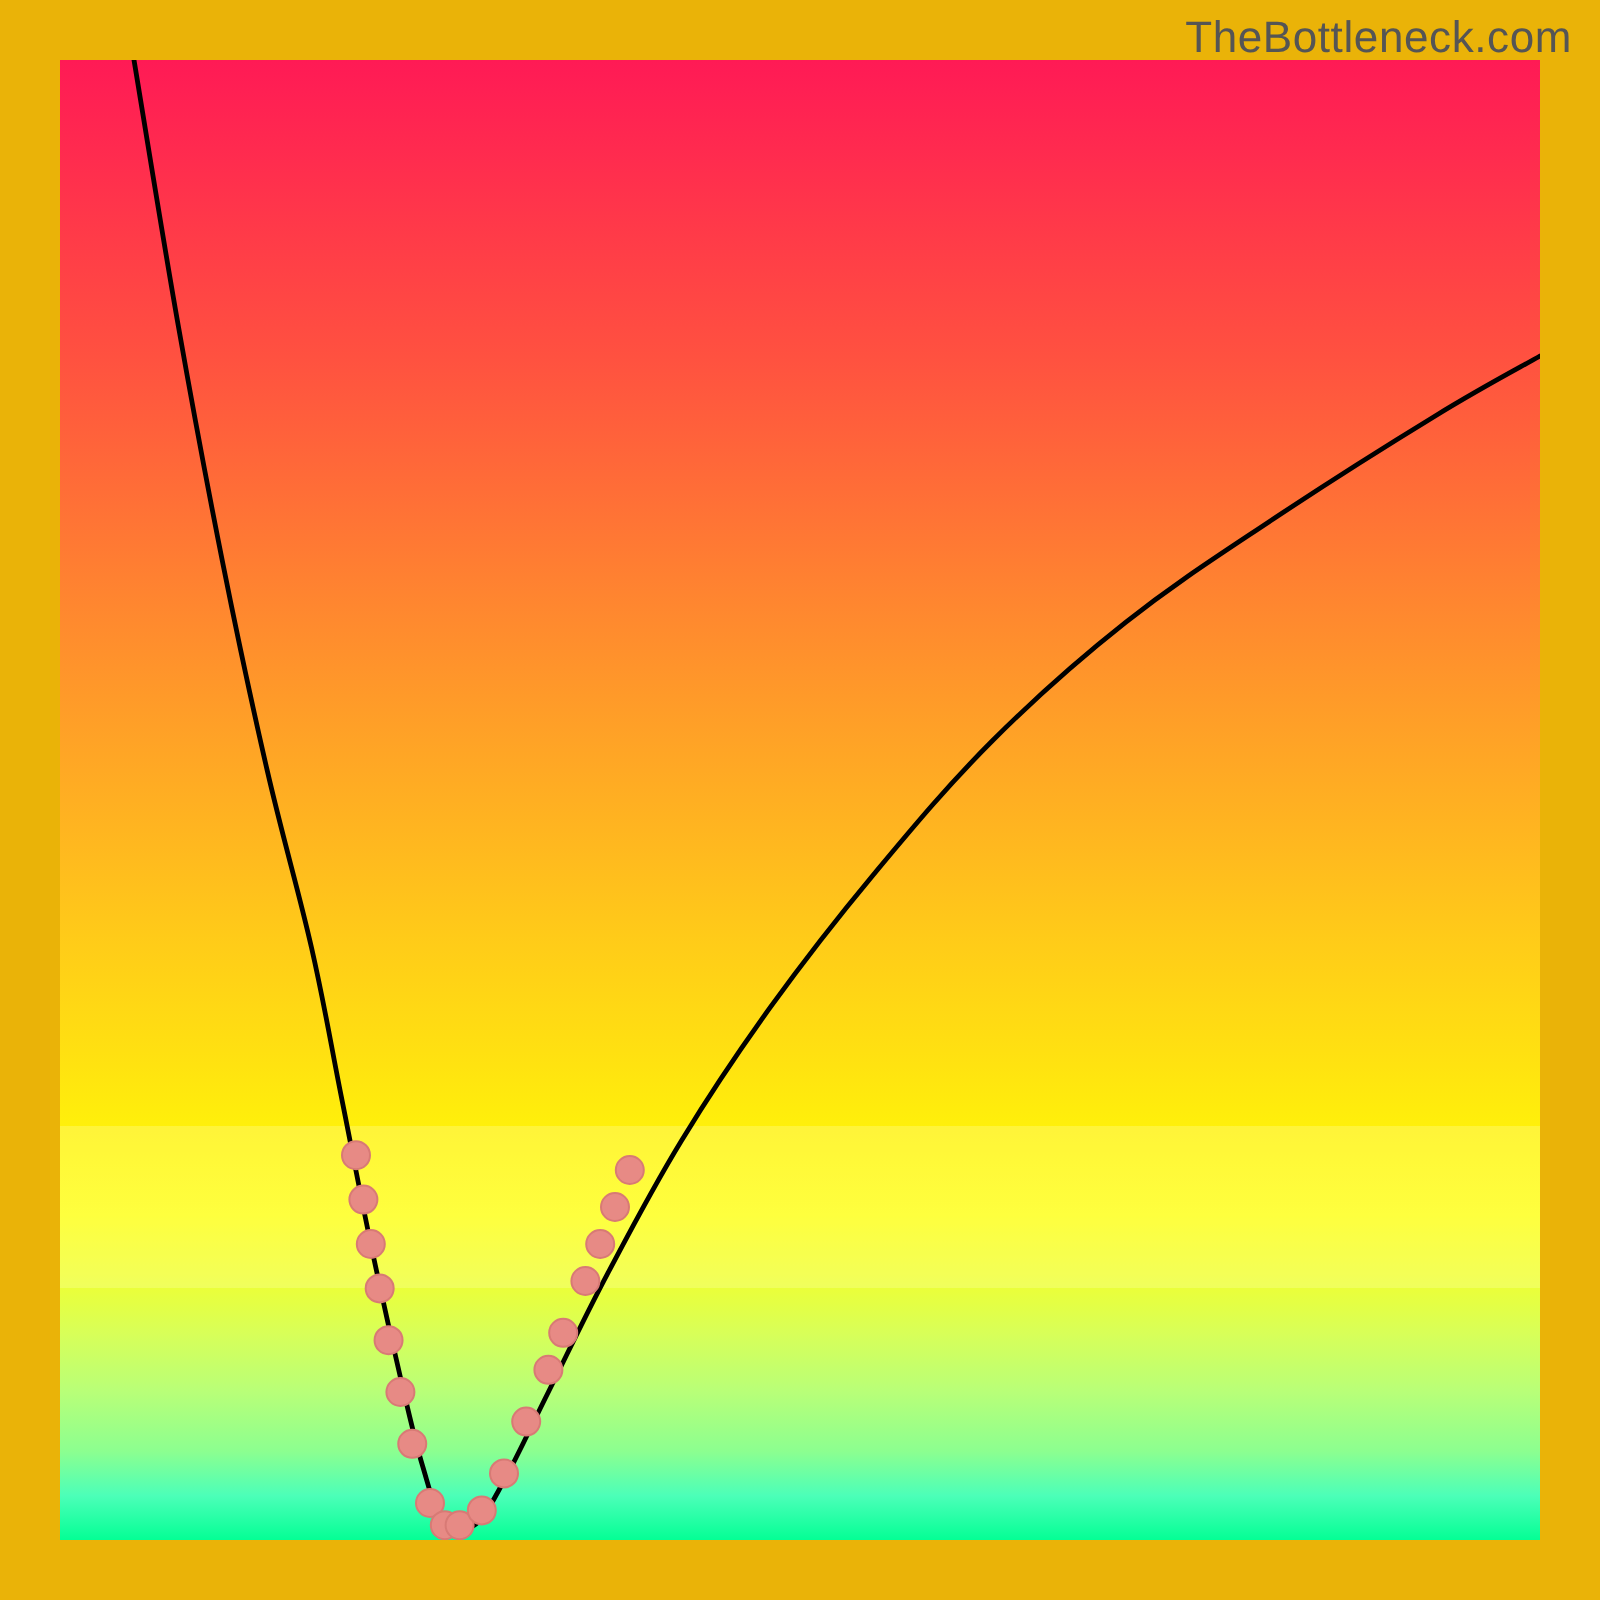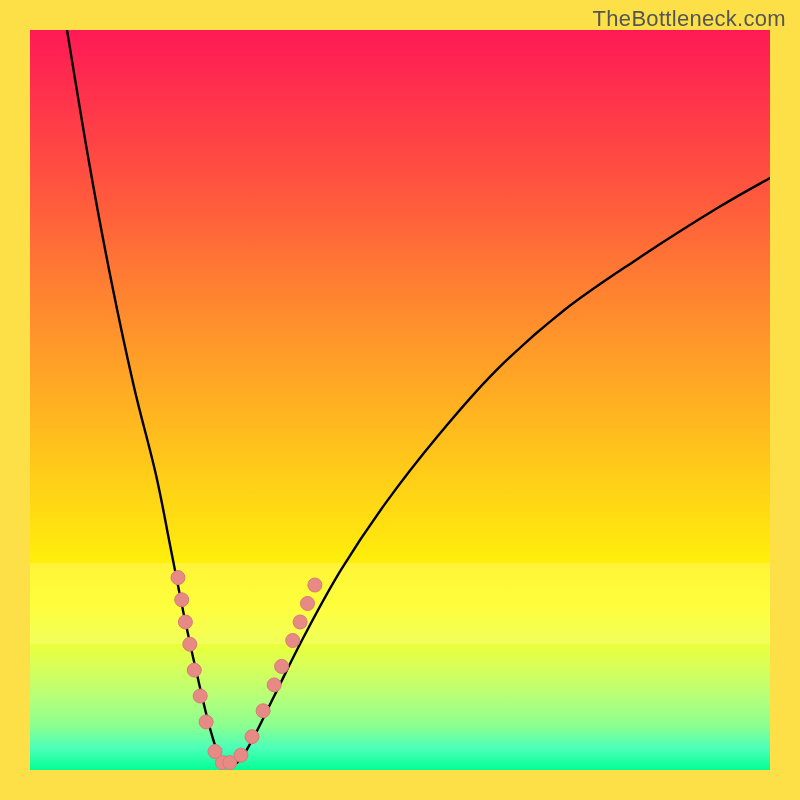--- a/index.html
+++ b/index.html
@@ -8,21 +8,21 @@
     width: 800px;
     height: 800px;
     overflow: hidden;
     background: #000;
     font-family: Arial, Helvetica, sans-serif;
   }
   .frame {
     position: relative;
     width: 800px;
     height: 800px;
-    background: #fde047;
+    background: #eab308;
   }
   .plot-area {
     position: absolute;
     left: 30px;
     top: 30px;
     width: 740px;
     height: 740px;
     overflow: hidden;
   }
   .gradient-bg {

